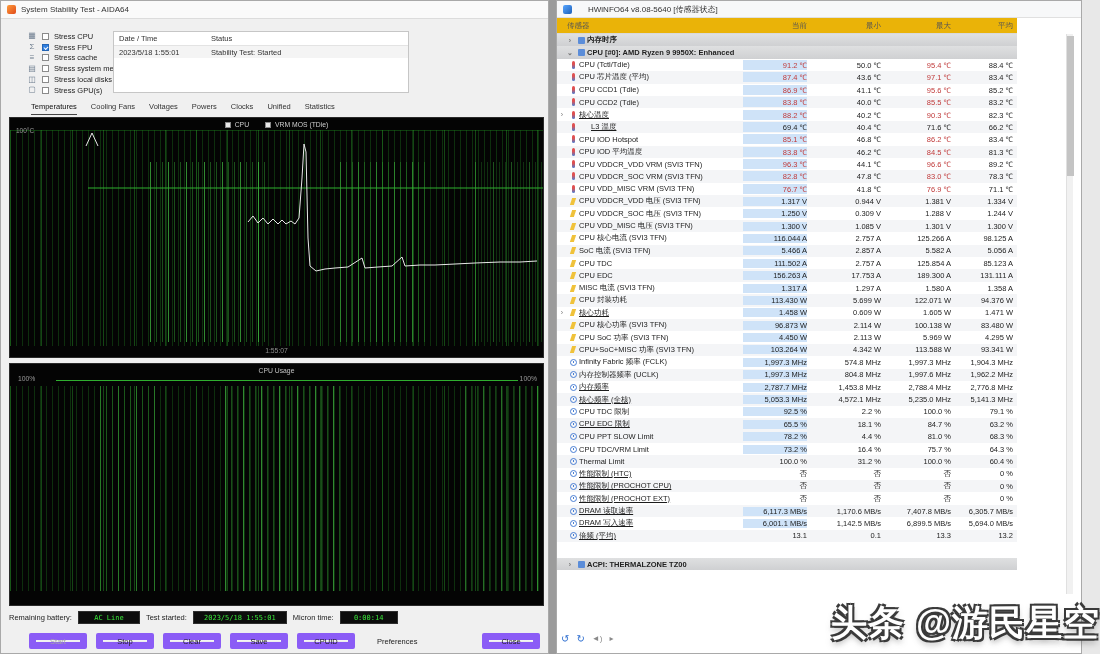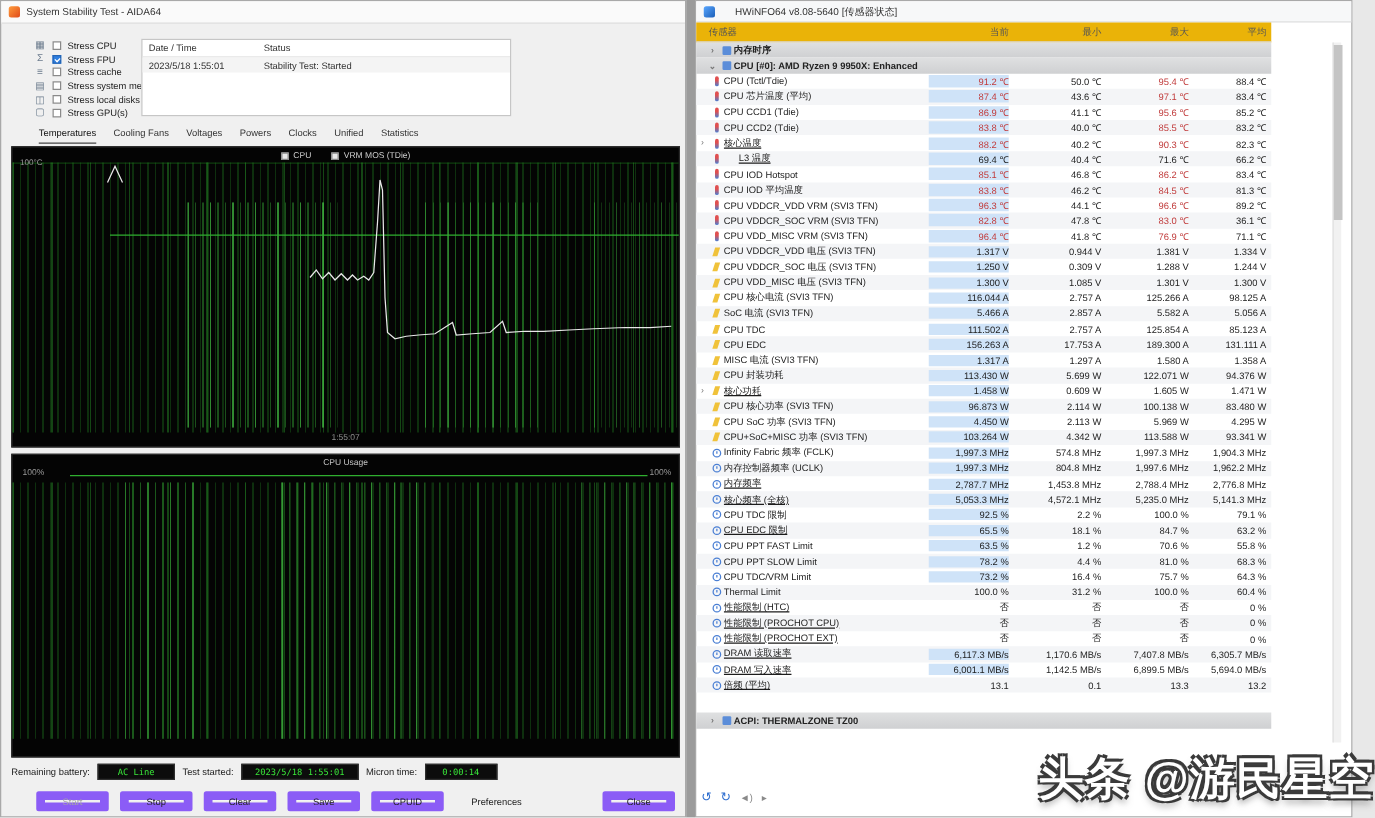--- a/index.html
+++ b/index.html
@@ -345,29 +345,29 @@
       </div>
       <div class="row sensor odd">
         <span class="cell-exp"></span>
         <span class="cell-ico">
           <span class="ico-temp"></span>
         </span>
         <span class="cell-name">CPU VDDCR_SOC VRM (SVI3 TFN)</span>
         <span class="val v-cur hl red">82.8 ℃</span>
         <span class="val v-min">47.8 ℃</span>
         <span class="val v-max red">83.0 ℃</span>
-        <span class="val v-avg">36.1 ℃</span>
+        <span class="val v-avg">78.3 ℃</span>
       </div>
       <div class="row sensor">
         <span class="cell-exp"></span>
         <span class="cell-ico">
           <span class="ico-temp"></span>
         </span>
         <span class="cell-name">CPU VDD_MISC VRM (SVI3 TFN)</span>
-        <span class="val v-cur hl red">96.4 ℃</span>
+        <span class="val v-cur hl red">76.7 ℃</span>
         <span class="val v-min">41.8 ℃</span>
         <span class="val v-max red">76.9 ℃</span>
         <span class="val v-avg">71.1 ℃</span>
       </div>
       <div class="row sensor odd">
         <span class="cell-exp"></span>
         <span class="cell-ico">
           <span class="ico-elec"></span>
         </span>
         <span class="cell-name">CPU VDDCR_VDD 电压 (SVI3 TFN)</span>
@@ -566,31 +566,20 @@
       <div class="row sensor odd">
         <span class="cell-exp"></span>
         <span class="cell-ico">
           <span class="ico-clock"></span>
         </span>
         <span class="cell-name u">CPU EDC 限制</span>
         <span class="val v-cur hl">65.5 %</span>
         <span class="val v-min">18.1 %</span>
         <span class="val v-max">84.7 %</span>
         <span class="val v-avg">63.2 %</span>
-      </div>
-      <div class="row sensor">
-        <span class="cell-exp"></span>
-        <span class="cell-ico">
-          <span class="ico-clock"></span>
-        </span>
-        <span class="cell-name">CPU PPT FAST Limit</span>
-        <span class="val v-cur hl">63.5 %</span>
-        <span class="val v-min">1.2 %</span>
-        <span class="val v-max">70.6 %</span>
-        <span class="val v-avg">55.8 %</span>
       </div>
       <div class="row sensor odd">
         <span class="cell-exp"></span>
         <span class="cell-ico">
           <span class="ico-clock"></span>
         </span>
         <span class="cell-name">CPU PPT SLOW Limit</span>
         <span class="val v-cur hl">78.2 %</span>
         <span class="val v-min">4.4 %</span>
         <span class="val v-max">81.0 %</span>

